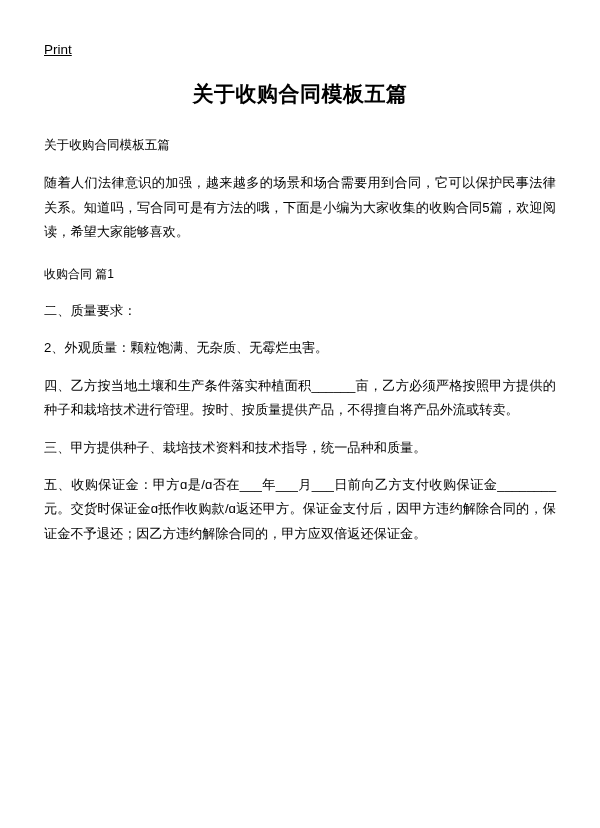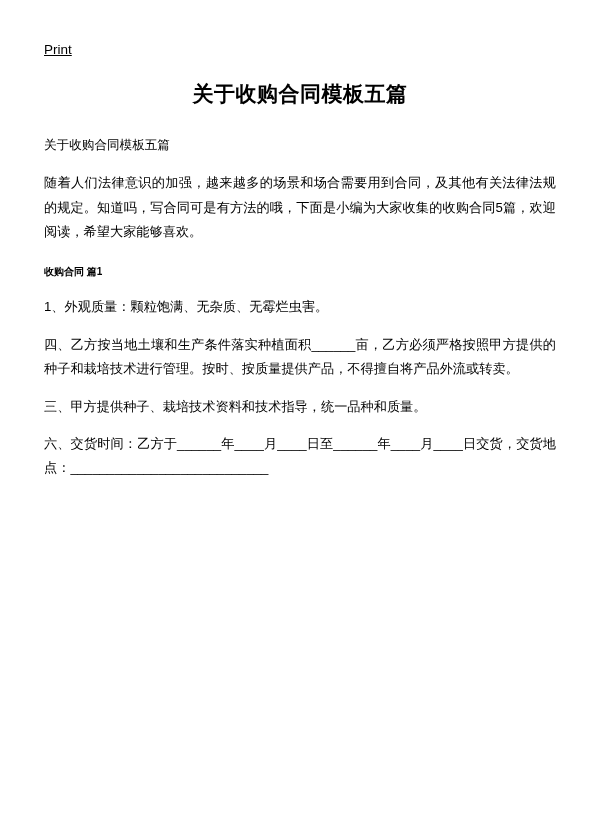--- a/index.html
+++ b/index.html
@@ -43,38 +43,39 @@
     text-align: justify;
   }
   .body-wrap p {
     margin: 0 0 13px 0;
   }
   .lead {
     font-size: 12.6px;
     margin-bottom: 14px !important;
   }
   .section-heading {
-    font-weight: bold;
-    font-size: 10px;
+    font-weight: normal;
+    font-size: 12px;
     margin: 18px 0 14px 0 !important;
   }
 </style>
 </head>
 <body>
 
 <div class="page">
 
   <a class="print-link" href="#">Print</a>
 
   <h1 class="doc-title">关于收购合同模板五篇</h1>
 
   <div class="body-wrap">
     <p class="lead">关于收购合同模板五篇</p>
-    <p>随着人们法律意识的加强，越来越多的场景和场合需要用到合同，及其他有关法律法规的规定。知道吗，写合同可是有方法的哦，下面是小编为大家收集的收购合同5篇，欢迎阅读，希望大家能够喜欢。</p>
+    <p>随着人们法律意识的加强，越来越多的场景和场合需要用到合同，它可以保护民事法律关系。知道吗，写合同可是有方法的哦，下面是小编为大家收集的收购合同5篇，欢迎阅读，希望大家能够喜欢。</p>
     <p class="section-heading">收购合同 篇1</p>
-    <p>1、外观质量：颗粒饱满、无杂质、无霉烂虫害。</p>
+    <p>二、质量要求：</p>
+    <p>2、外观质量：颗粒饱满、无杂质、无霉烂虫害。</p>
     <p>四、乙方按当地土壤和生产条件落实种植面积______亩，乙方必须严格按照甲方提供的种子和栽培技术进行管理。按时、按质量提供产品，不得擅自将产品外流或转卖。</p>
     <p>三、甲方提供种子、栽培技术资料和技术指导，统一品种和质量。</p>
-    <p>六、交货时间：乙方于______年____月____日至______年____月____日交货，交货地点：___________________________</p>
+    <p>五、收购保证金：甲方ɑ是/ɑ否在___年___月___日前向乙方支付收购保证金________元。交货时保证金ɑ抵作收购款/ɑ返还甲方。保证金支付后，因甲方违约解除合同的，保证金不予退还；因乙方违约解除合同的，甲方应双倍返还保证金。</p>
 
   </div>
 
 </div>
 
 </body></html>

